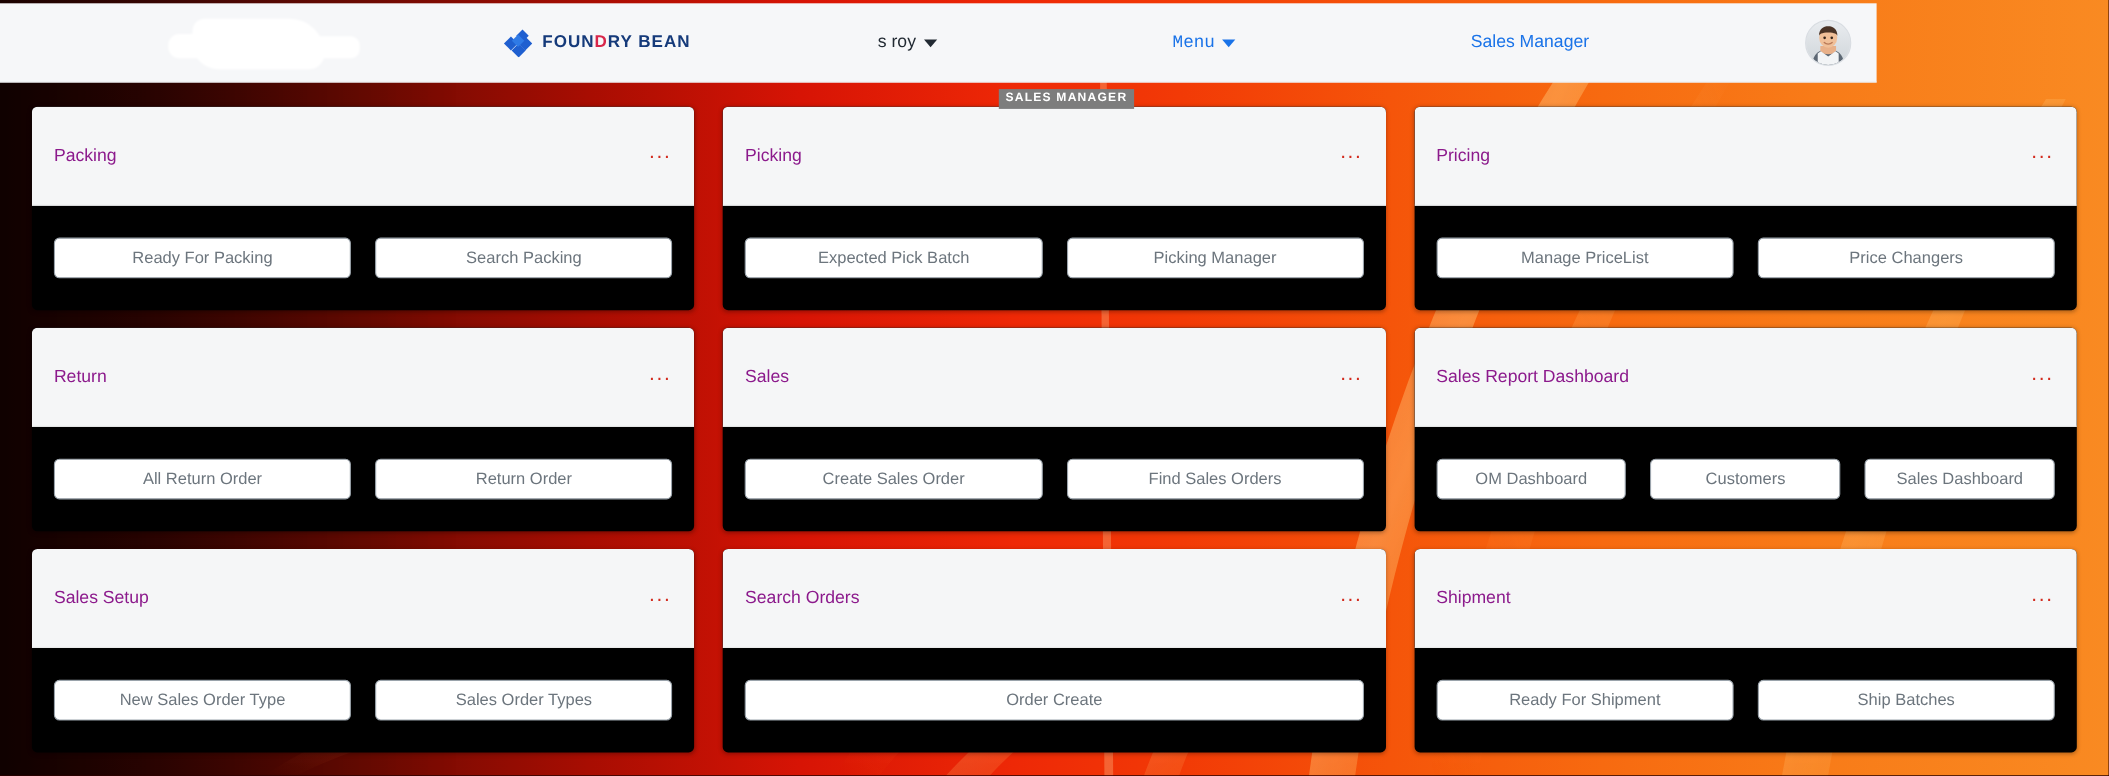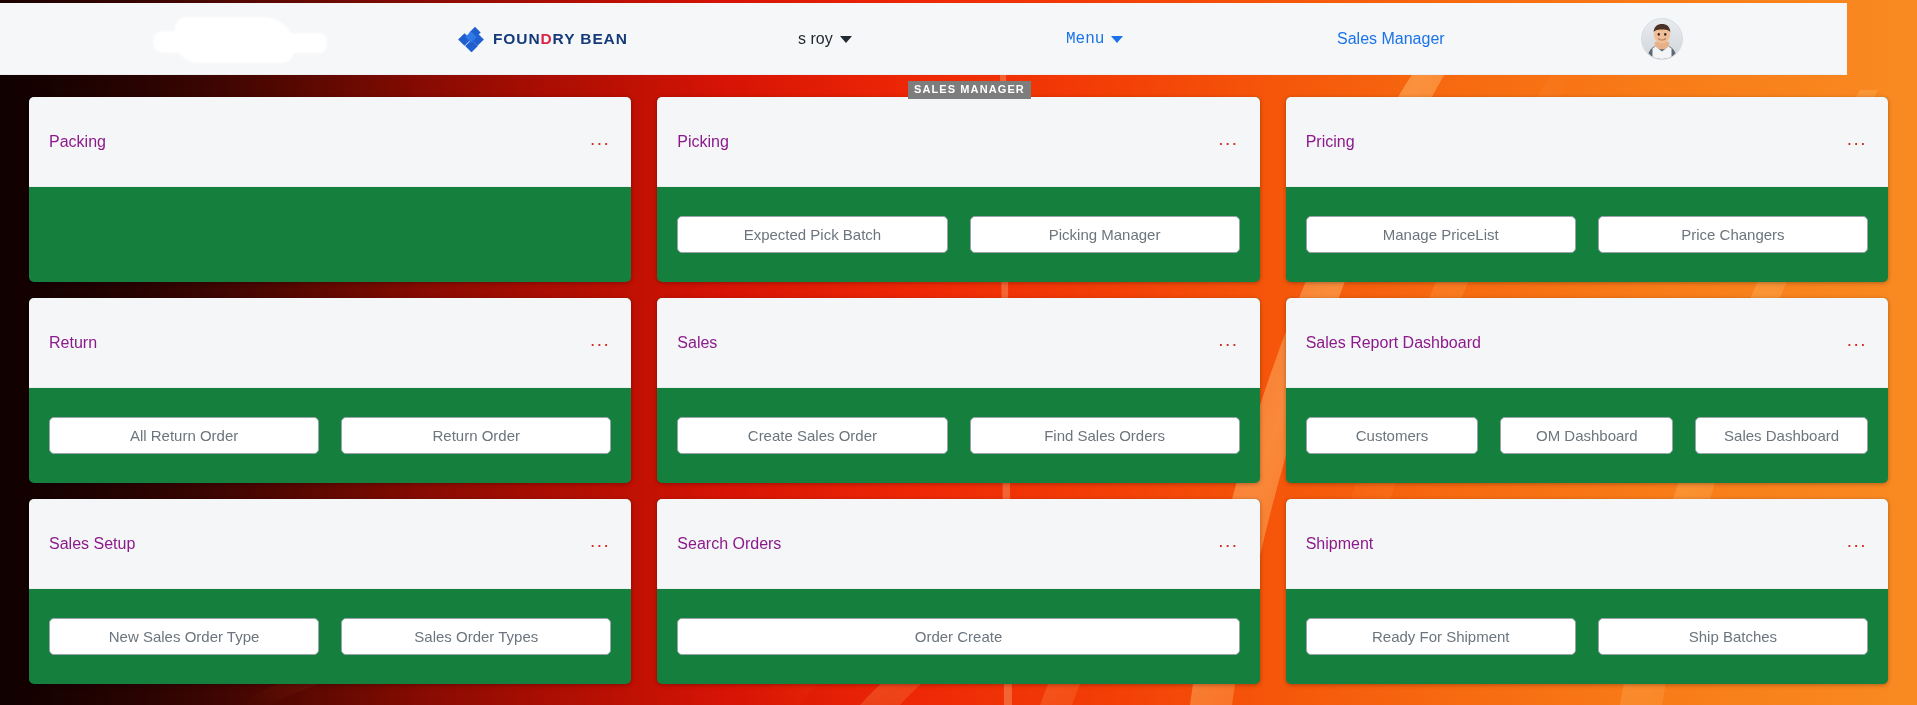--- a/index.html
+++ b/index.html
@@ -40,21 +40,21 @@
     inset: 0;
     z-index: 1;
     opacity: .85;
     pointer-events: none;
   }
 
   
   #header {
     position: absolute;
     left: 0; top: 3px;
-    width: 1847px;
+    width: 1706px;
     height: 72px;
     background: #f6f7f9;
     display: flex;
     align-items: center;
     z-index: 10;
     border-bottom: 1px solid #eceef1;
   }
 
   .hdr-blob {
     position: absolute;
@@ -159,21 +159,21 @@
     width: 1917px;
     z-index: 5;
     display: grid;
     grid-template-columns: repeat(3, 1fr);
     column-gap: 26px;
     row-gap: 16px;
     padding: 0 29px;
   }
 
   .card {
-    background: #15803d;
+    background: #000000;
     border-radius: 5px;
     overflow: hidden;
     box-shadow: 0 1px 4px rgba(0,0,0,.30);
     display: flex;
     flex-direction: column;
     min-height: 185px;
   }
 
   .card-head {
     background: #f5f6f7;
@@ -315,20 +315,24 @@
 </div>
 
 <div id="section-badge">SALES MANAGER</div>
 
 <div id="grid">
     <div class="card">
       <div class="card-head">
         <div class="card-title">Packing</div>
         <div class="card-menu">...</div>
       </div>
+      <div class="card-body">
+        <button class="card-btn">Ready For Packing</button>
+        <button class="card-btn">Search Packing</button>
+      </div>
     </div>
     <div class="card">
       <div class="card-head">
         <div class="card-title">Picking</div>
         <div class="card-menu">...</div>
       </div>
       <div class="card-body">
         <button class="card-btn">Expected Pick Batch</button>
         <button class="card-btn">Picking Manager</button>
       </div>
@@ -362,22 +366,22 @@
         <button class="card-btn">Create Sales Order</button>
         <button class="card-btn">Find Sales Orders</button>
       </div>
     </div>
     <div class="card">
       <div class="card-head">
         <div class="card-title">Sales Report Dashboard</div>
         <div class="card-menu">...</div>
       </div>
       <div class="card-body">
+        <button class="card-btn">OM Dashboard</button>
         <button class="card-btn">Customers</button>
-        <button class="card-btn">OM Dashboard</button>
         <button class="card-btn">Sales Dashboard</button>
       </div>
     </div>
     <div class="card">
       <div class="card-head">
         <div class="card-title">Sales Setup</div>
         <div class="card-menu">...</div>
       </div>
       <div class="card-body">
         <button class="card-btn">New Sales Order Type</button>

